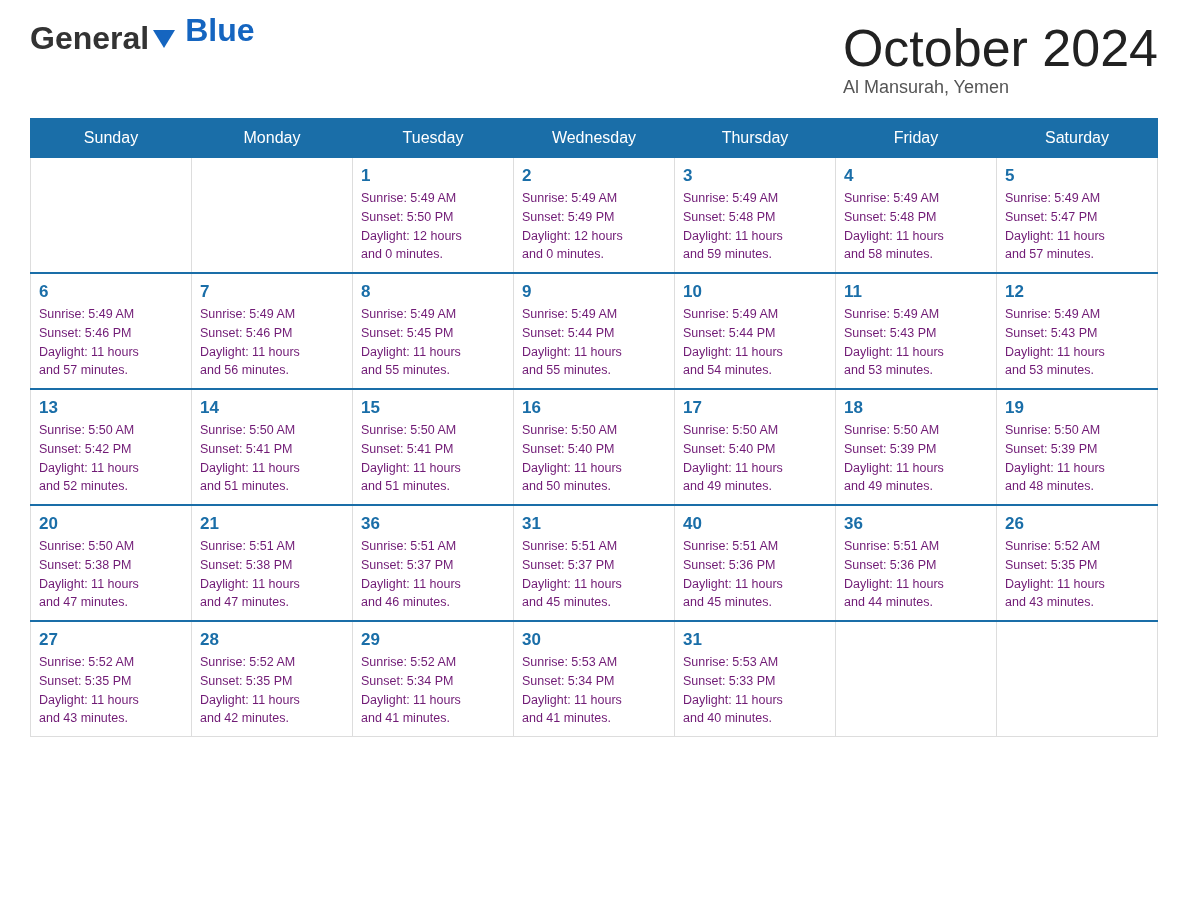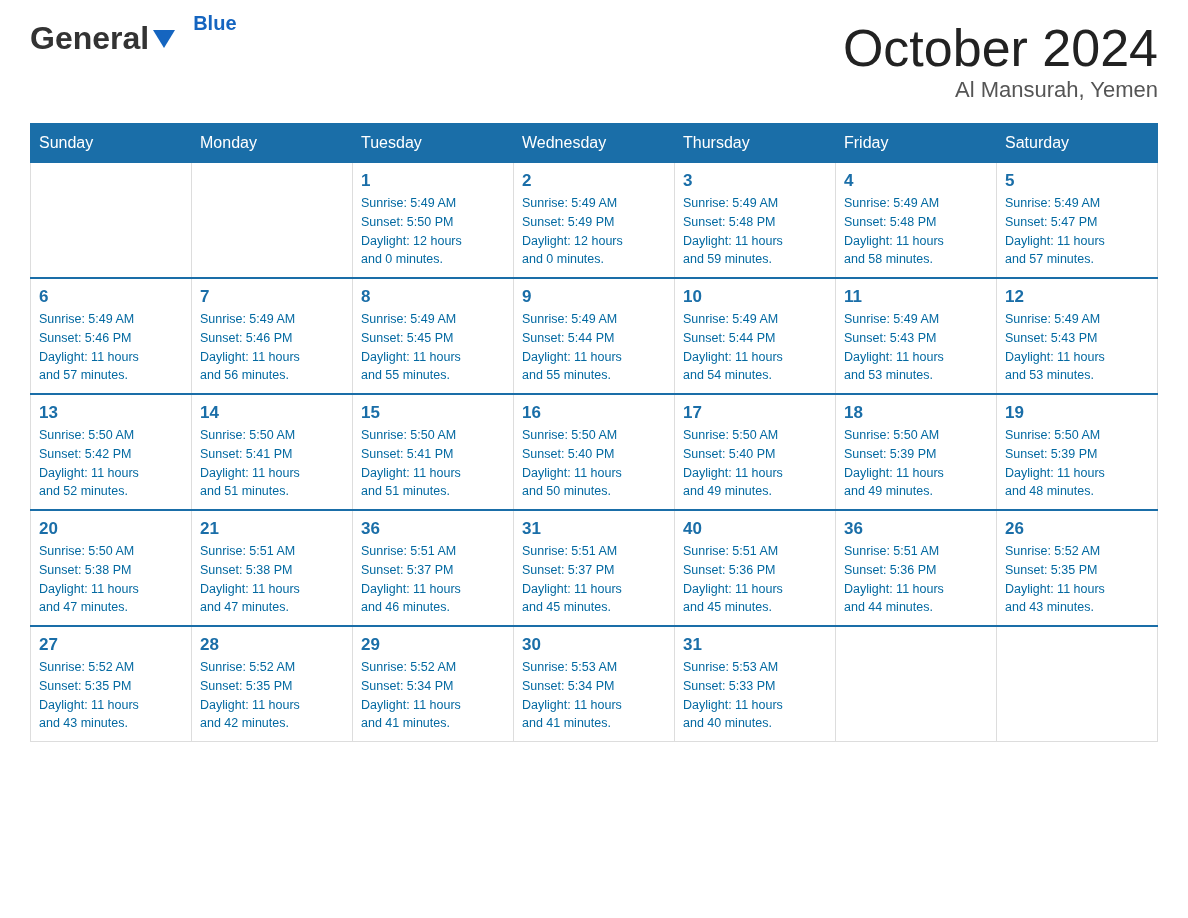--- a/index.html
+++ b/index.html
@@ -14,84 +14,83 @@
       display: flex;
       justify-content: space-between;
       align-items: flex-start;
       margin-bottom: 20px;
     }
     .logo {
       display: flex;
       align-items: flex-start;
     }
     .title-block {
-      text-align: right;
     }
     .main-title {
       font-size: 52px;
       font-weight: 300;
       color: #222;
       line-height: 1.1;
     }
     .subtitle {
-      font-size: 22px;
+      font-size: 18px;
       color: #555;
       font-weight: normal;
     }
     .calendar-table {
       width: 100%;
       border-collapse: collapse;
       border: 1px solid #ccc;
     }
     .calendar-table th {
       background-color: #1a6ea8;
       color: #fff;
       padding: 10px 8px;
       font-size: 16px;
       font-weight: normal;
-      text-align: left;
+      text-align: center;
       border: 1px solid #1a6ea8;
     }
     .calendar-table td {
       vertical-align: top;
       padding: 8px 8px;
       border: 1px solid #ddd;
       min-height: 90px;
       width: 14.28%;
     }
     .day-number {
       font-size: 17px;
       color: #1a6ea8;
       font-weight: bold;
       display: block;
       margin-bottom: 3px;
     }
     .day-info {
       font-size: 12.5px;
-      color: #0369a1;
+      color: #701a75;
       line-height: 1.5;
     }
     .row-divider td {
       border-top: 2px solid #1a6ea8;
     }
   </style>
 </head>
 <body>
 
 <div class="header">
   <div class="logo">
     <div style="display:flex; align-items:center;">
       <span style="font-size:32px; font-weight:bold; color:#333;">General</span>
       <div style="display:inline-block; margin-left:4px; margin-top:4px;">
         <svg width="22" height="18" viewBox="0 0 22 18">
           <polygon points="0,0 22,0 11,18" fill="#1565c0"></polygon>
         </svg>
       </div>
     </div>
-    <div style="font-size:20px; font-weight:bold; color:#1565c0; margin-top:-8px; margin-left:18px;">Blue</div>
+    <div style="font-size:32px; font-weight:bold; color:#1565c0; margin-top:-8px; margin-left:10px;">Blue</div>
   </div>
   <div class="title-block">
     <div class="main-title">October 2024</div>
     <div class="subtitle">Al Mansurah, Yemen</div>
   </div>
 </div>
 
 <table class="calendar-table">
   <thead>
     <tr>

